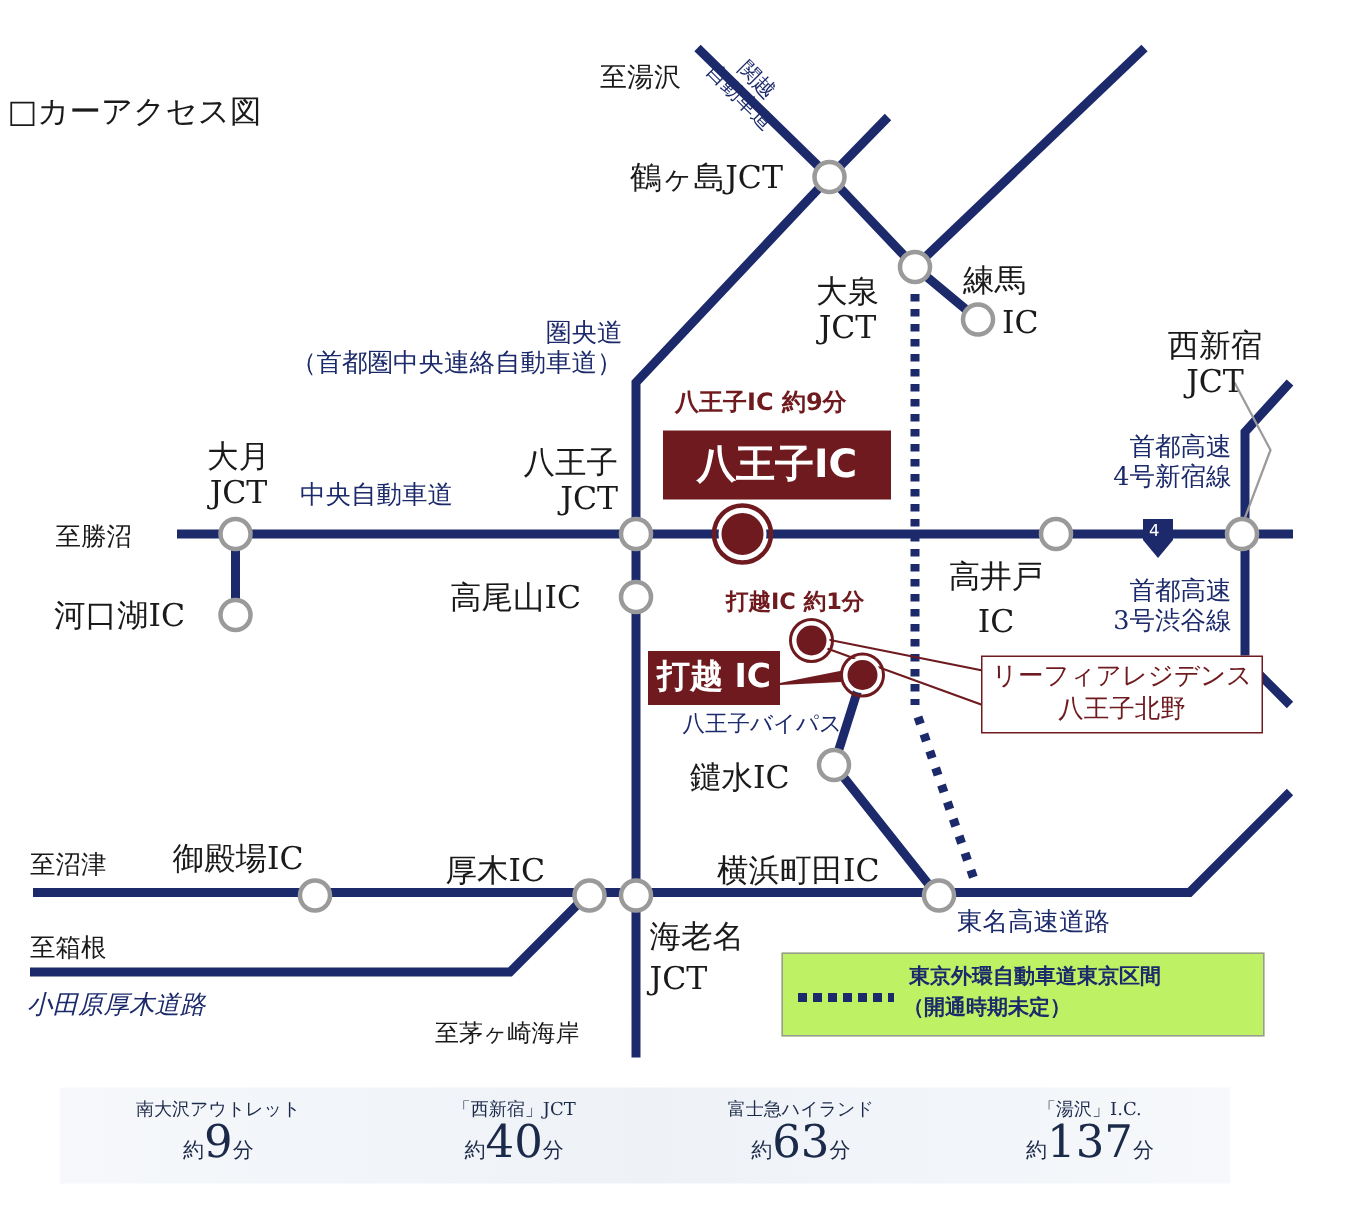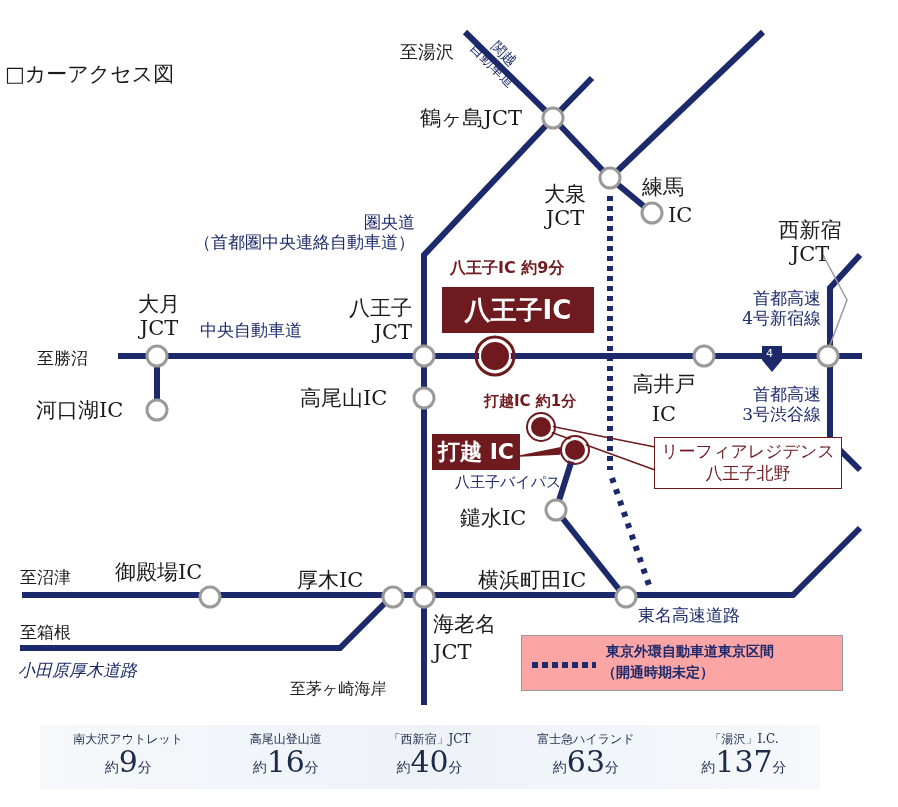--- a/index.html
+++ b/index.html
@@ -7,21 +7,21 @@
   .abs { position:absolute; white-space:nowrap; }
   .blk { color:#1a1a1a; font-size:21px; line-height:24px; }
   .blue { color:#1c2a6b; font-size:17px; line-height:20px; }
   .red { color:#6e1a1f; font-family:"DejaVu Sans", "Liberation Sans", sans-serif; font-weight:bold; }
   .title { font-size:21px; color:#1a1a1a; }
   .c { text-align:center; }
   .r { text-align:right; }
   svg { position:absolute; left:0; top:0; }
   .redbox { position:absolute; background:#6e1a1f; color:#fff; font-family:"DejaVu Sans", "Liberation Sans", sans-serif; font-weight:bold; text-align:center; }
   .callout { position:absolute; border:1.5px solid #6e1a1f; background:#fff; color:#6e1a1f; text-align:center; font-size:17px; line-height:22px; }
-  .legend { position:absolute; border:1.5px solid #9a9a9a; background:#fca5a5; }
+  .legend { position:absolute; border:1.5px solid #9a9a9a; background:#bef264; }
   .legend-text { position:absolute; color:#1c2a6b; font-family:"DejaVu Sans","Liberation Sans",sans-serif; font-weight:bold; font-size:14px; line-height:19px; }
   .footer { position:absolute; left:40px; top:725px; width:780px; height:64px; background:linear-gradient(90deg,#f6f8fb,#eef2f7 50%,#f6f8fb); display:flex; justify-content:space-around; }
   .fitem { text-align:center; color:#1c2a4a; }
   .fname { font-size:12px; line-height:16px; margin-top:6px; }
   .ftime { font-size:14px; line-height:30px; }
   .ftime .num { font-size:30px; }
 </style>
 </head>
 <body>
 
@@ -169,24 +169,20 @@
   <div class="legend-text" style="left:84px;top:6px;">東京外環自動車道東京区間</div>
   <div class="legend-text" style="left:80px;top:27px;">（開通時期未定）</div>
 </div>
 
 <div class="footer">
   <div class="fitem">
     <div class="fname">南大沢アウトレット</div>
     <div class="ftime"><span>約</span><span class="num">9</span><span>分</span></div>
   </div>
   <div class="fitem">
-    <div class="fname">高尾山登山道</div>
-    <div class="ftime"><span>約</span><span class="num">16</span><span>分</span></div>
-  </div>
-  <div class="fitem">
     <div class="fname">「西新宿」JCT</div>
     <div class="ftime"><span>約</span><span class="num">40</span><span>分</span></div>
   </div>
   <div class="fitem">
     <div class="fname">富士急ハイランド</div>
     <div class="ftime"><span>約</span><span class="num">63</span><span>分</span></div>
   </div>
   <div class="fitem">
     <div class="fname">「湯沢」I.C.</div>
     <div class="ftime"><span>約</span><span class="num">137</span><span>分</span></div>

